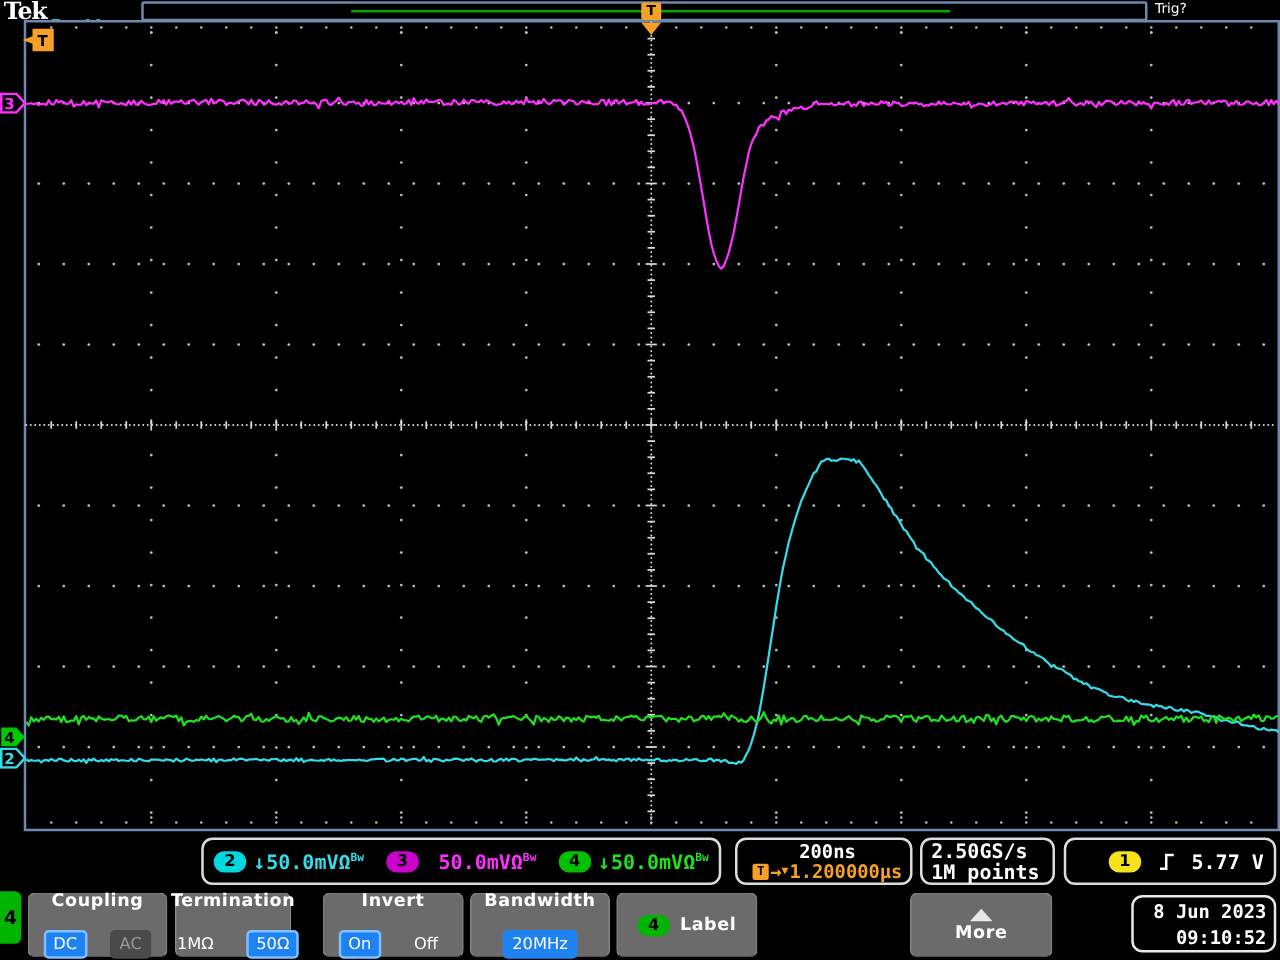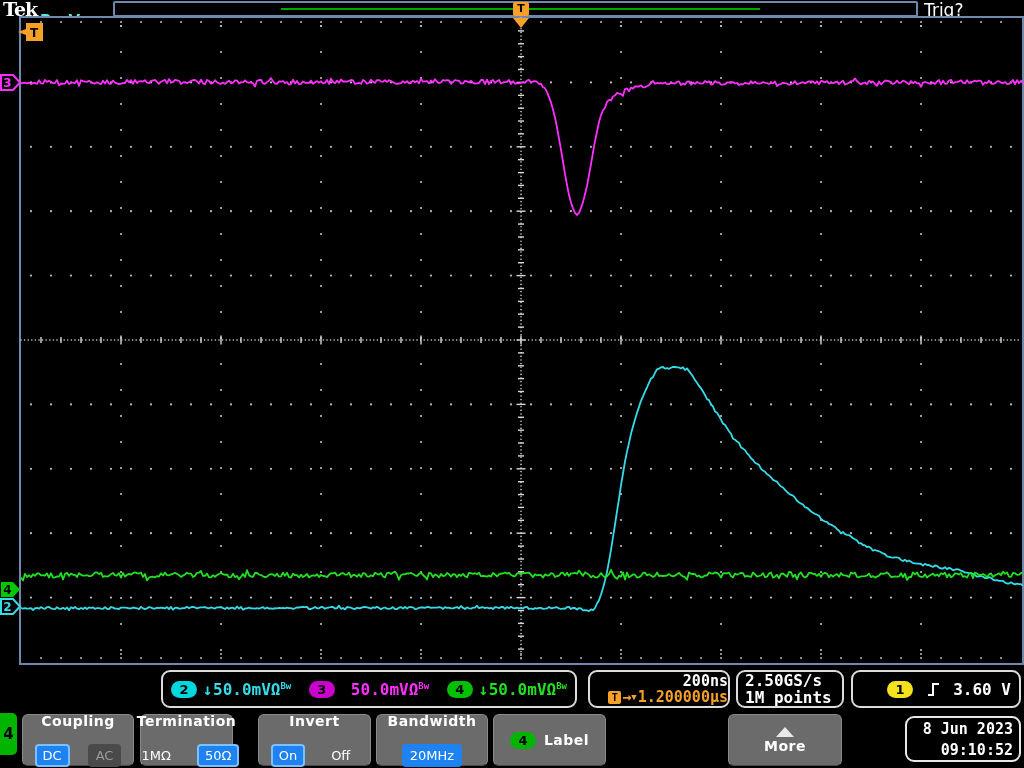--- a/index.html
+++ b/index.html
@@ -4,21 +4,21 @@
 <style>
   html,body{margin:0;padding:0;background:#000;}
   #screen{position:relative;width:1024px;height:768px;background:#000;overflow:hidden;
           font-family:"DejaVu Sans","Liberation Sans",sans-serif;}
   .mono{font-family:"DejaVu Sans Mono","Liberation Mono",monospace;}
 
   
   #tek-logo{position:absolute;left:3px;top:-2px;color:#fff;font-weight:bold;font-size:19px;
             letter-spacing:-1px;font-family:"DejaVu Serif","Liberation Serif",serif;}
   #mode-label{position:absolute;left:40px;top:12px;color:#5eead4;font-weight:bold;font-size:15px;}
-  #trig-status{position:absolute;left:924px;top:0px;color:#fff;font-size:17px;}
+  #trig-status{position:absolute;left:924px;top:0px;color:#fff;font-size:11px;}
   #record-bar{position:absolute;left:113px;top:1px;width:801px;height:12px;
               border:2px solid #6E89AD;border-radius:2px;background:#000;}
   #record-line{position:absolute;left:166px;top:5px;width:479px;height:2px;background:#00A800;}
   #record-trig-flag{position:absolute;left:398px;top:-1px;width:16px;height:14px;background:#F7A028;
               color:#000;font-weight:bold;font-size:11px;line-height:14px;text-align:center;border-radius:2px;}
   #trig-pos-triangle{position:absolute;left:513px;top:18px;width:0;height:0;
               border-left:8px solid transparent;border-right:8px solid transparent;border-top:10px solid #F7A028;}
 
   
   #graticule{position:absolute;left:19px;top:16px;width:1005px;height:649px;
@@ -32,21 +32,21 @@
 
   
   .rbox{position:absolute;top:670px;height:38px;border:2px solid #DCDCDC;border-radius:9px;
         background:#000;box-sizing:border-box;display:flex;align-items:center;}
   #ch-readouts{left:161px;width:416px;justify-content:space-between;padding:0 8px;}
   .ch-read{display:flex;align-items:center;gap:5px;font-weight:bold;font-size:16px;}
   .ch-badge{display:inline-block;width:26px;height:17px;border-radius:9px;color:#000;
             font-size:13px;font-weight:bold;text-align:center;line-height:17px;}
   .arrow-slot{display:inline-block;width:11px;text-align:center;}
   .bw-sup{font-size:9px;vertical-align:super;letter-spacing:0;}
-  #tb-box{left:588px;width:142px;flex-direction:column;align-items:flex-end;justify-content:center;
+  #tb-box{left:588px;width:142px;flex-direction:column;align-items:center;justify-content:center;
           padding-left:6px;gap:0px;}
   #tb-scale{color:#fff;font-weight:bold;font-size:15px;line-height:16px;}
   .tb-orange{color:#F7A028;font-weight:bold;font-size:15px;line-height:17px;display:flex;align-items:center;}
   .t-ico{display:inline-block;width:13px;height:13px;background:#F7A028;color:#000;font-size:10px;
          line-height:13px;text-align:center;font-weight:bold;border-radius:2px;margin-right:1px;}
   .tb-tri{font-size:9px;margin:0 1px 0 0;}
   #acq-box{left:736px;width:108px;flex-direction:column;align-items:flex-start;justify-content:center;
            padding-left:7px;color:#fff;font-weight:bold;font-size:16px;line-height:17px;}
   #trig-box{left:851px;width:170px;padding:0 8px;}
   #trig-badge{margin-left:26px;background:#F5E21C;}
@@ -1421,21 +1421,21 @@
     <span class="mono">1M points</span>
   </div>
 
   <div class="rbox" id="trig-box">
     <span class="ch-badge" id="trig-badge">1</span>
     <span id="trig-slope">
       <svg width="14" height="17">
           <path d="M1,14 h5 v-11 h6" stroke="#fff" stroke-width="2" fill="none"></path>
         </svg>
     </span>
-    <span id="trig-level" class="mono">3.60 V</span>
+    <span id="trig-level" class="mono">5.77 V</span>
   </div>
 
   <div id="menu-bar">
     <div id="side-tab">4</div>
 
     <div class="menu-btn" id="btn-coupling">
       <div class="menu-title">Coupling</div>
       <div class="menu-row">
         <span class="chip chip-blue">DC</span>
         <span class="chip chip-dark">AC</span>

